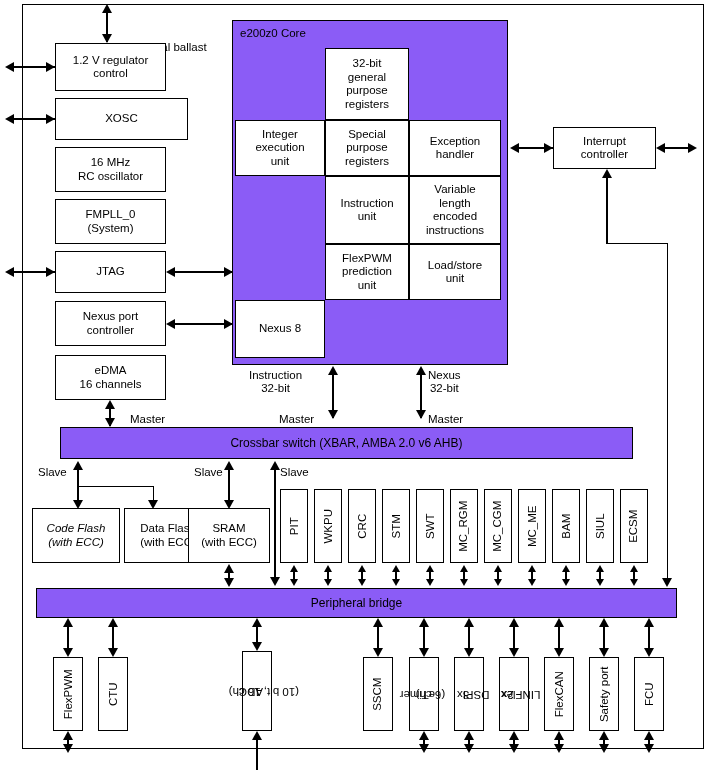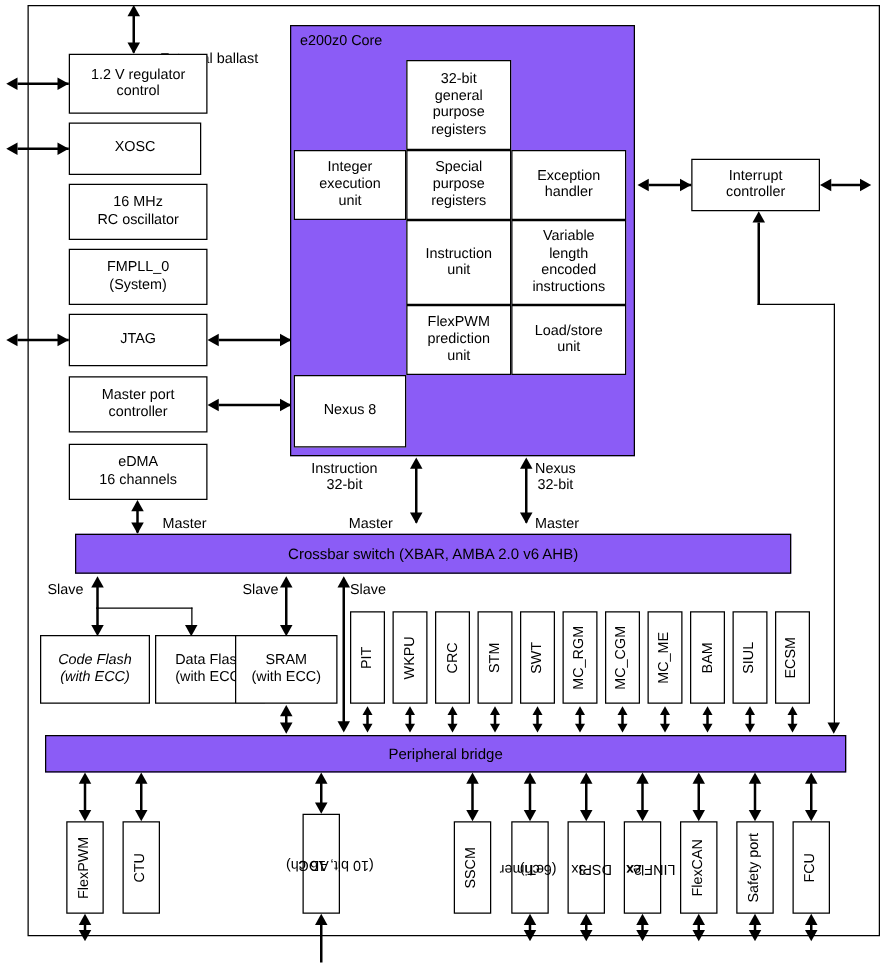--- a/index.html
+++ b/index.html
@@ -44,21 +44,21 @@
   <div class="box" style="left:55px;top:43px;width:111px;height:48px;">
     <div>
       <div>1.2 V regulator</div>
       <div>control</div>
     </div>
   </div>
   <div class="ln hl" style="left:14px;top:66.3px;width:41px;"></div>
   <div class="ar ar-lf" style="left:5px;top:62px;"></div>
   <div class="ar ar-rt" style="left:46px;top:62px;"></div>
 
-  <div class="box" style="left:55px;top:98px;width:106px;height:42px;">
+  <div class="box" style="left:55px;top:98px;width:133px;height:42px;">
     <div>XOSC</div>
   </div>
   <div class="ln hl" style="left:14px;top:118.3px;width:41px;"></div>
   <div class="ar ar-lf" style="left:5px;top:114px;"></div>
   <div class="ar ar-rt" style="left:46px;top:114px;"></div>
 
   <div class="box" style="left:55px;top:147px;width:111px;height:45px;">
     <div>
       <div>16 MHz</div>
       <div>RC oscillator</div>
@@ -77,21 +77,21 @@
   </div>
   <div class="ln hl" style="left:14px;top:271.3px;width:41px;"></div>
   <div class="ar ar-lf" style="left:5px;top:267px;"></div>
   <div class="ar ar-rt" style="left:46px;top:267px;"></div>
   <div class="ln hl" style="left:175px;top:271.3px;width:58px;"></div>
   <div class="ar ar-lf" style="left:166px;top:267px;"></div>
   <div class="ar ar-rt" style="left:224px;top:267px;"></div>
 
   <div class="box" style="left:55px;top:301px;width:111px;height:45px;">
     <div>
-      <div>Master port</div>
+      <div>Nexus port</div>
       <div>controller</div>
     </div>
   </div>
   <div class="ln hl" style="left:175px;top:323.3px;width:58px;"></div>
   <div class="ar ar-lf" style="left:166px;top:319px;"></div>
   <div class="ar ar-rt" style="left:224px;top:319px;"></div>
 
   <div class="box" style="left:55px;top:355px;width:111px;height:45px;">
     <div>
       <div>eDMA</div>

